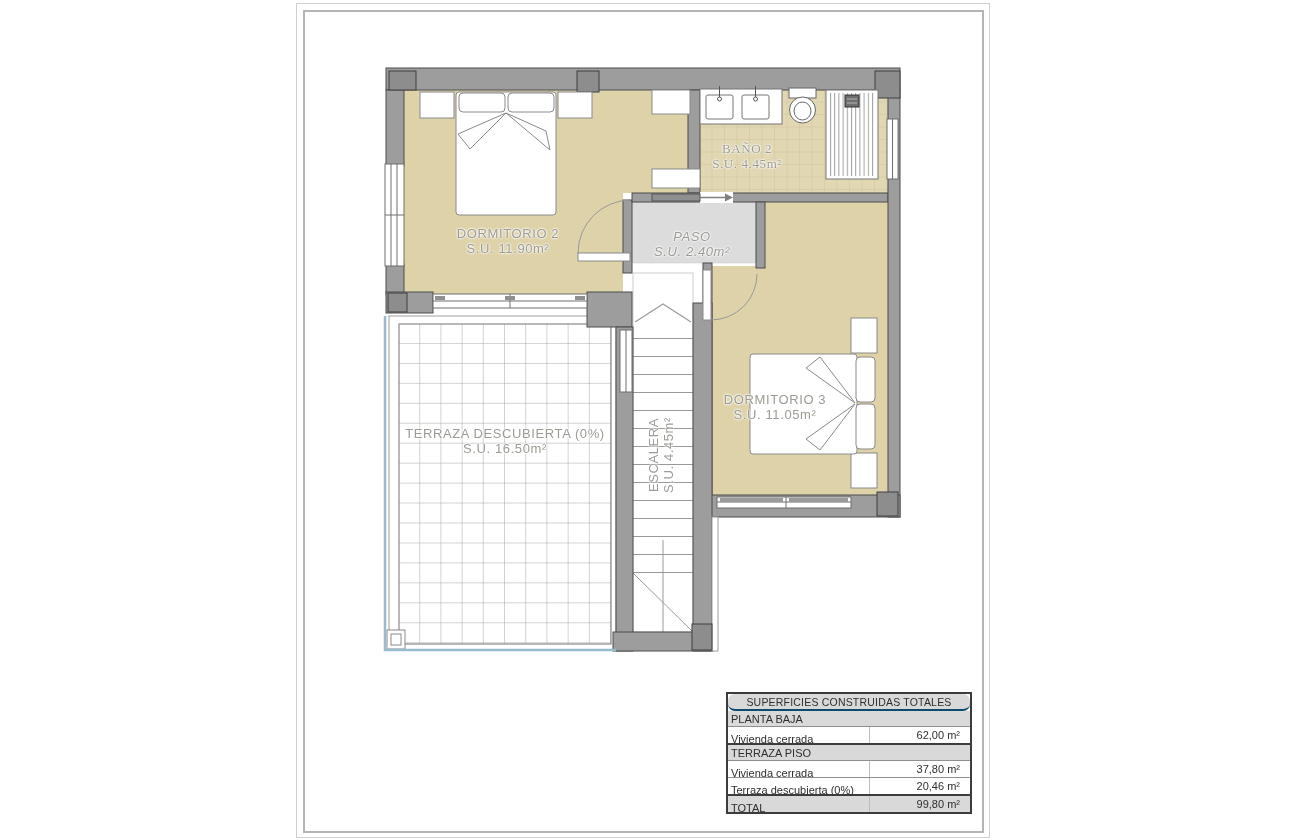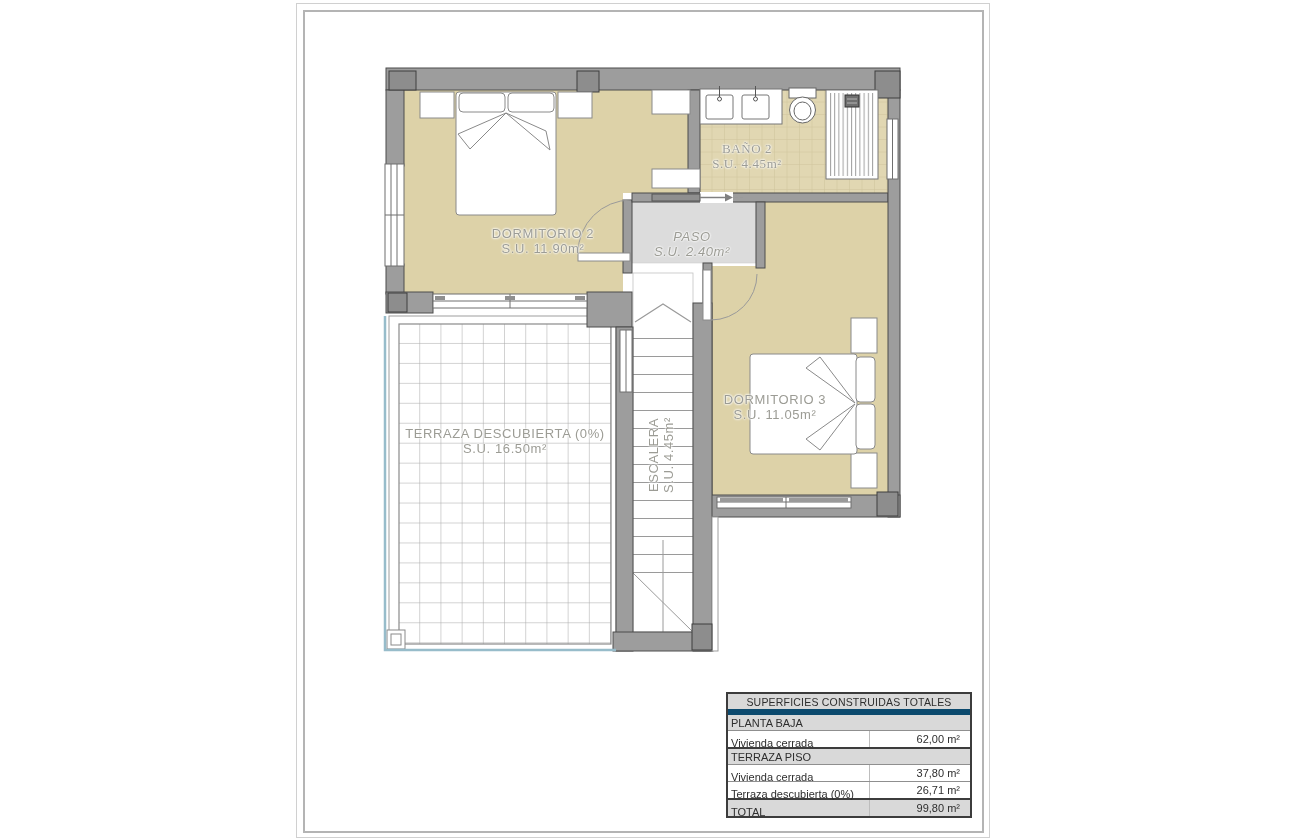--- a/index.html
+++ b/index.html
@@ -10,22 +10,22 @@
   .frame-inner{position:absolute;left:303px;top:10px;width:677px;height:819px;
         border:2px solid #b4b4b4;}
   svg.plan{position:absolute;left:0;top:0;}
   .room-label{position:absolute;transform:translate(-50%,-50%);text-align:center;
         color:#9c9c95;font-size:13px;line-height:15px;letter-spacing:0.6px;white-space:nowrap;
         text-shadow:0 0 2px #fff,0 0 2px #fff,0 0 3px #fff;}
   .room-label.rotated{transform:translate(-50%,-50%) rotate(-90deg);}
   
   .sum-table{position:absolute;left:726px;top:692px;width:246px;background:#ffffff;
         border:2px solid #3c3c3c;font-size:11px;color:#2e2e2e;box-sizing:border-box;}
-  .t-title{height:15px;background:#d9d9d9;border-bottom:6px solid #0c4a6e;
-        display:flex;align-items:center;justify-content:center;font-size:10.5px;letter-spacing:0.2px;}
+  .t-title{height:15px;background:#d9d9d9;border-bottom:2px solid #0c4a6e;
+        display:flex;align-items:center;justify-content:center;font-size:10.5px;letter-spacing:0.2px;border-radius:7px;}
   .t-section{height:15px;background:#d9d9d9;border-bottom:1px solid #8f8f8f;
         display:flex;align-items:center;padding-left:3px;text-align:right;}
   .t-row{height:16px;display:flex;align-items:stretch;border-bottom:1px solid #8f8f8f;background:#fff;}
   .t-row.thick{border-bottom:2px solid #3c3c3c;}
   .t-row.total{background:#d9d9d9;border-bottom:none;}
   .t-label{flex:0 0 57%;display:flex;align-items:center;padding-left:3px;margin-top:8px;}
   .t-value{flex:1;display:flex;align-items:center;justify-content:flex-end;
         padding-right:10px;border-left:1px solid #bdbdbd;}
 </style>
 </head>
@@ -195,21 +195,21 @@
         <rect x="652" y="194" width="48" height="7" fill="#8f8f8f" stroke="#555555"></rect>
         <line x1="700" y1="197.5" x2="725" y2="197.5" stroke="#808080" stroke-width="1.5"></line>
         <polygon points="725,193.5 733,197.5 725,201.5" fill="#808080"></polygon>
         <line x1="735" y1="197.5" x2="744" y2="197.5" stroke="#9a9a9a" stroke-width="1" stroke-dasharray="3,2"></line>
       </g>
     </g>
 
     <polyline points="385,316 385,650 616,650" fill="none" stroke="#97bcca" stroke-width="2.5"></polyline>
   </svg>
 
-  <div class="room-label" style="left:508px;top:241px;margin-left:35px;">
+  <div class="room-label" style="left:508px;top:241px;">
     <div>DORMITORIO 2</div>
     <div>S.U. 11.90m²</div>
   </div>
   <div class="room-label" style="left:747px;top:156px;font-family:Liberation Serif, serif;">
     <div>BAÑO 2</div>
     <div>S.U. 4.45m²</div>
   </div>
   <div class="room-label" style="left:692px;top:244px;font-style:italic;">
     <div>PASO</div>
     <div>S.U. 2.40m²</div>
@@ -234,20 +234,20 @@
       <div class="t-label">Vivienda cerrada</div>
       <div class="t-value">62,00 m²</div>
     </div>
     <div class="t-section">TERRAZA PISO</div>
     <div class="t-row">
       <div class="t-label">Vivienda cerrada</div>
       <div class="t-value">37,80 m²</div>
     </div>
     <div class="t-row thick">
       <div class="t-label">Terraza descubierta (0%)</div>
-      <div class="t-value">26,71 m²</div>
+      <div class="t-value">20,46 m²</div>
     </div>
     <div class="t-row total">
       <div class="t-label">TOTAL</div>
       <div class="t-value">99,80 m²</div>
     </div>
   </div>
 </div>
 
 </body></html>

